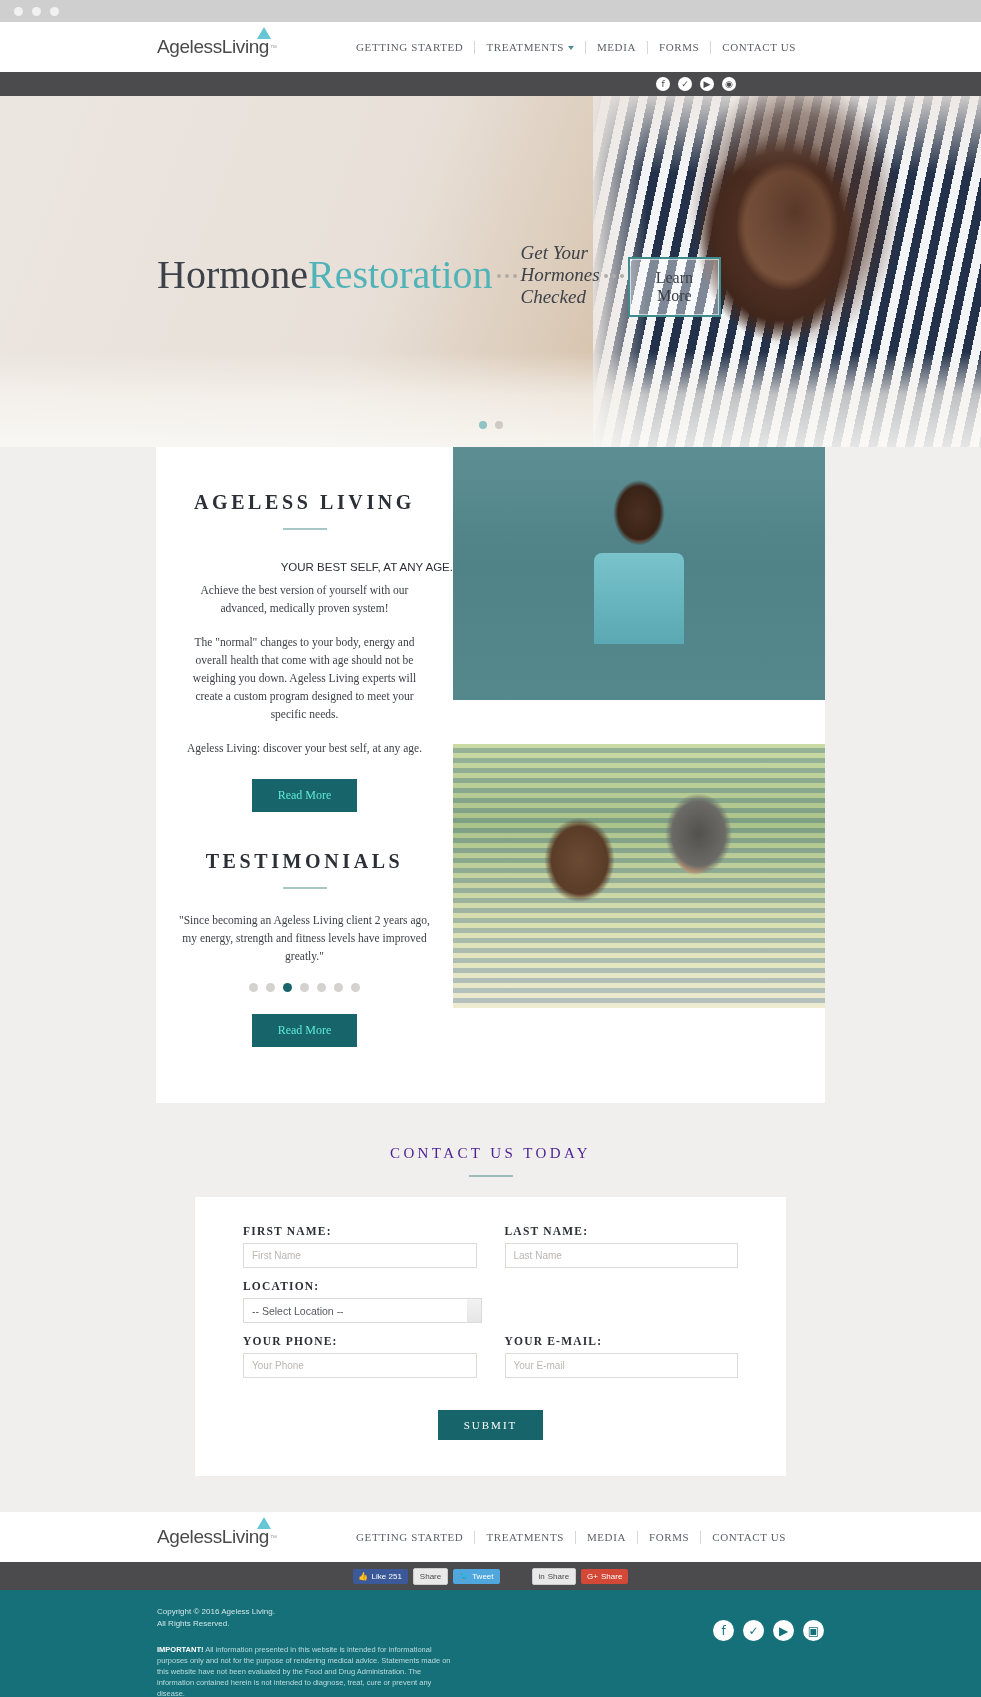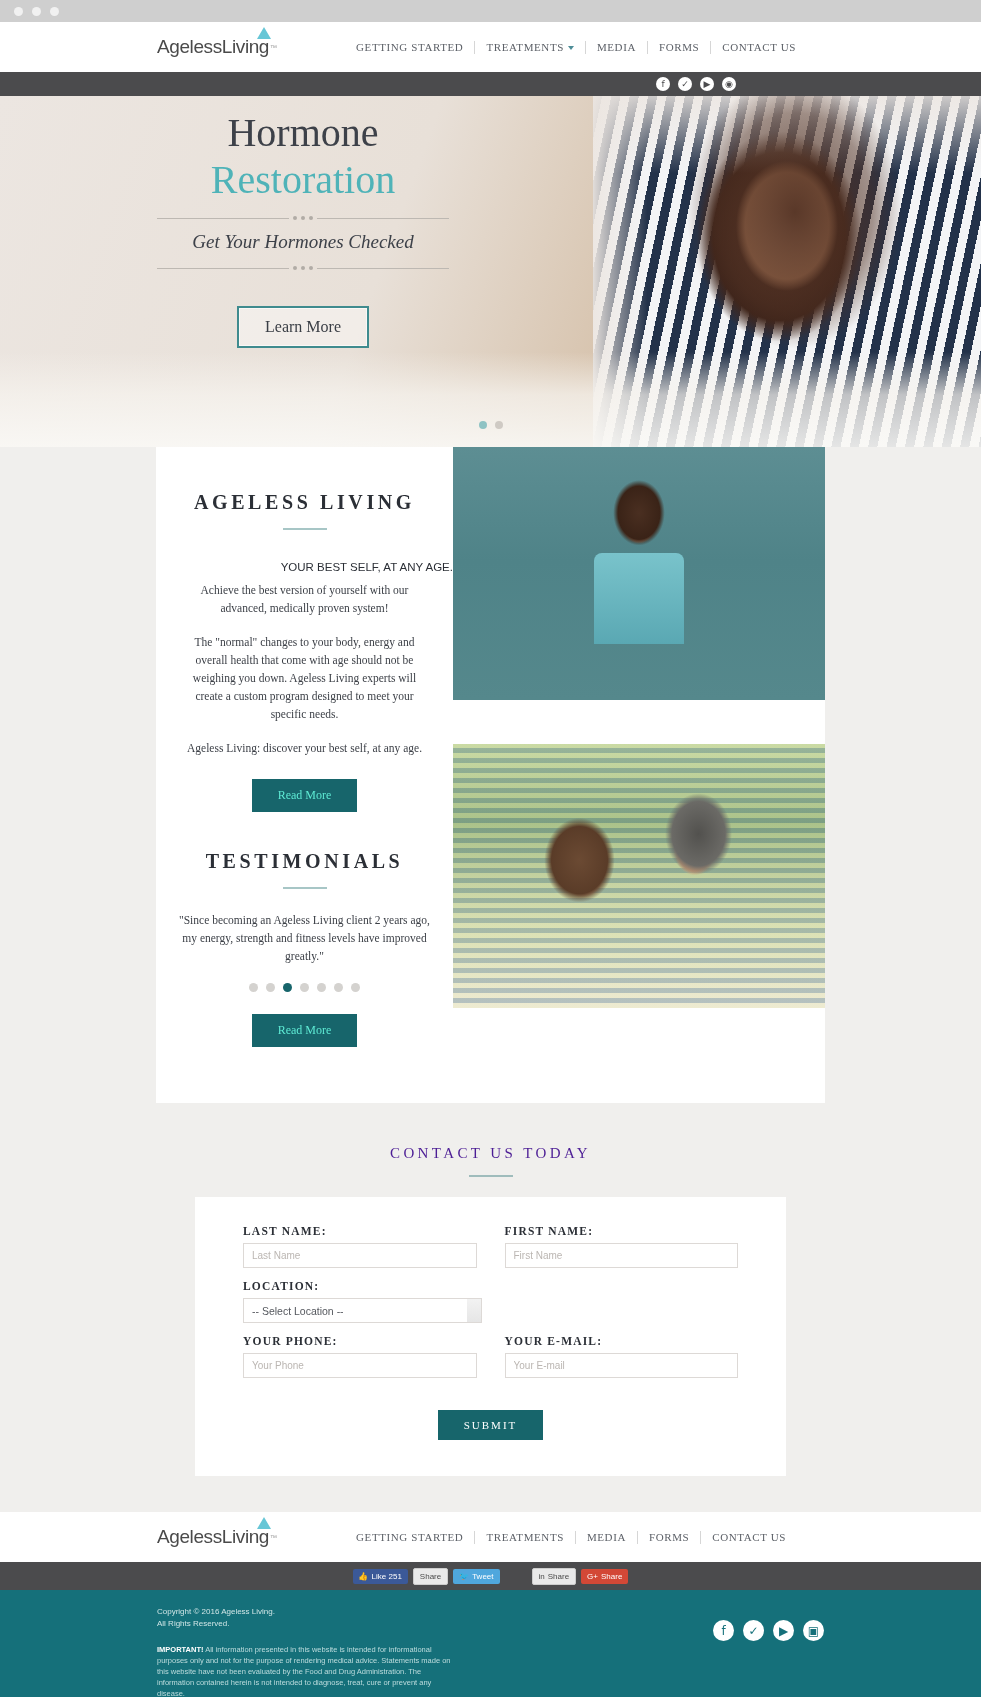--- a/index.html
+++ b/index.html
@@ -78,22 +78,22 @@
       radial-gradient(ellipse 150px 190px at 52% 33%, rgba(80,48,34,.92) 0%, rgba(80,48,34,.5) 52%, rgba(80,48,34,0) 72%),
       radial-gradient(ellipse 58px 74px at 50% 37%, #cf9e7e 0%, #bb8764 72%, rgba(187,135,100,0) 88%),
       linear-gradient(180deg, rgba(236,230,225,.85) 0%, rgba(236,230,225,0) 22%),
       linear-gradient(90deg, rgba(236,230,225,.95) 0%, rgba(236,230,225,0) 14%);
   }
   .hero-blur-bottom {
     position:absolute; left:0; bottom:0; width:100%; height:95px;
     background: linear-gradient(180deg, rgba(240,235,228,0) 0%, rgba(246,243,238,.75) 45%, rgba(250,249,246,.9) 100%);
   }
   .hero-inner {
-    position: absolute; left: 157px; top: 13px; width: 292px; height: 351px;
-    display: flex; flex-direction: column; align-items: center; justify-content: flex-start;
+    position: absolute; left: 157px; top: 3px; width: 292px; height: 351px;
+    display: flex; flex-direction: row; align-items: center; justify-content: flex-start;
     z-index: 4;
   }
   .hero-line1 {
     font-family: "Liberation Serif", serif; font-size: 40px; color: #3d4149;
     line-height: 47px; font-weight: 400;
   }
   .hero-line2 {
     font-family: "Liberation Serif", serif; font-size: 40px; color: #4fb3b8;
     line-height: 47px; font-weight: 400;
   }
@@ -361,26 +361,26 @@
       </div>
     </div>
   </div>
 
   <div class="contact">
     <div class="contact-title">CONTACT US TODAY</div>
     <div class="contact-divider"></div>
     <div class="form-card">
       <div class="frow">
         <div class="fcol">
+          <label class="flabel">FIRST NAME:</label>
+          <input class="finput" type="text" placeholder="First Name" style="">
+        </div>
+        <div class="fcol">
           <label class="flabel">LAST NAME:</label>
           <input class="finput" type="text" placeholder="Last Name" style="">
-        </div>
-        <div class="fcol">
-          <label class="flabel">FIRST NAME:</label>
-          <input class="finput" type="text" placeholder="First Name" style="">
         </div>
       </div>
       <div class="frow">
         <div class="fcol">
           <label class="flabel">LOCATION:</label>
           <select class="fselect">
             <option>-- Select Location --</option>
           </select>
         </div>
         <div class="fcol"></div>

